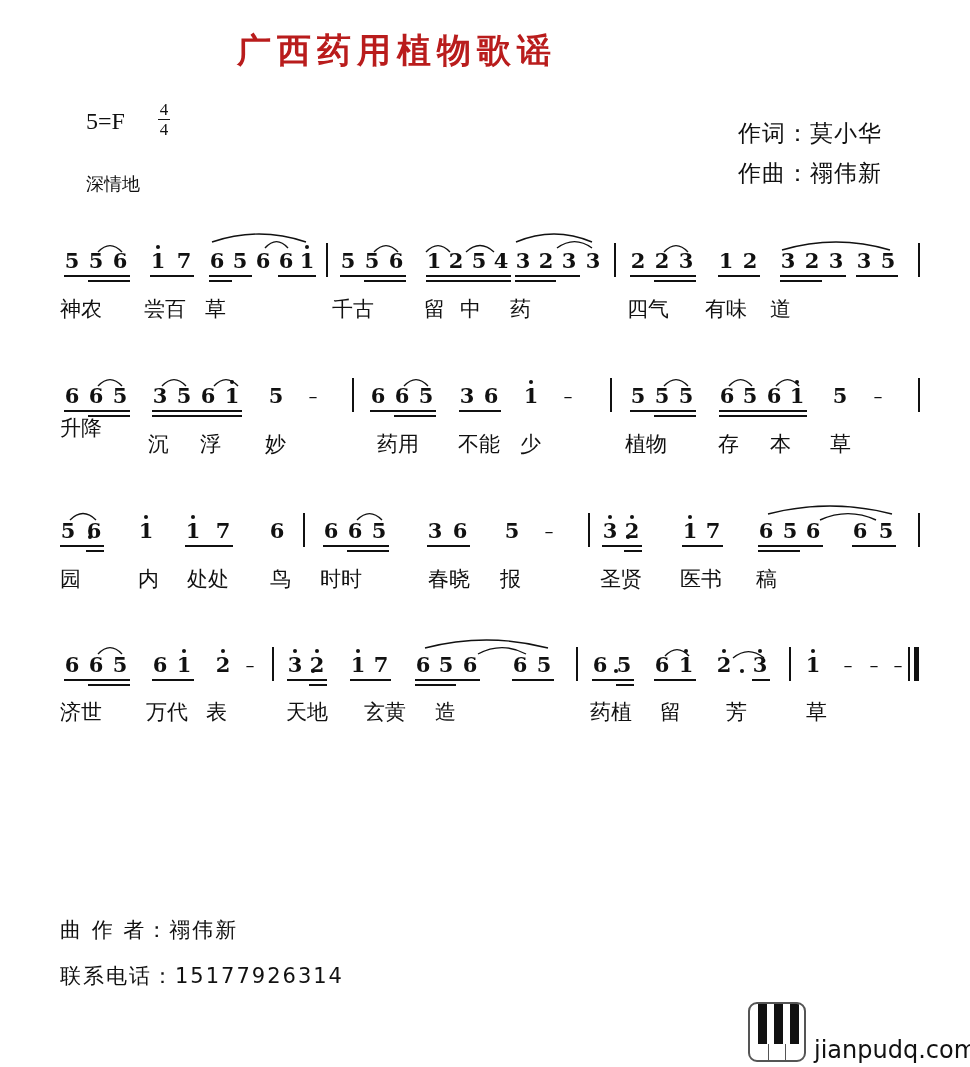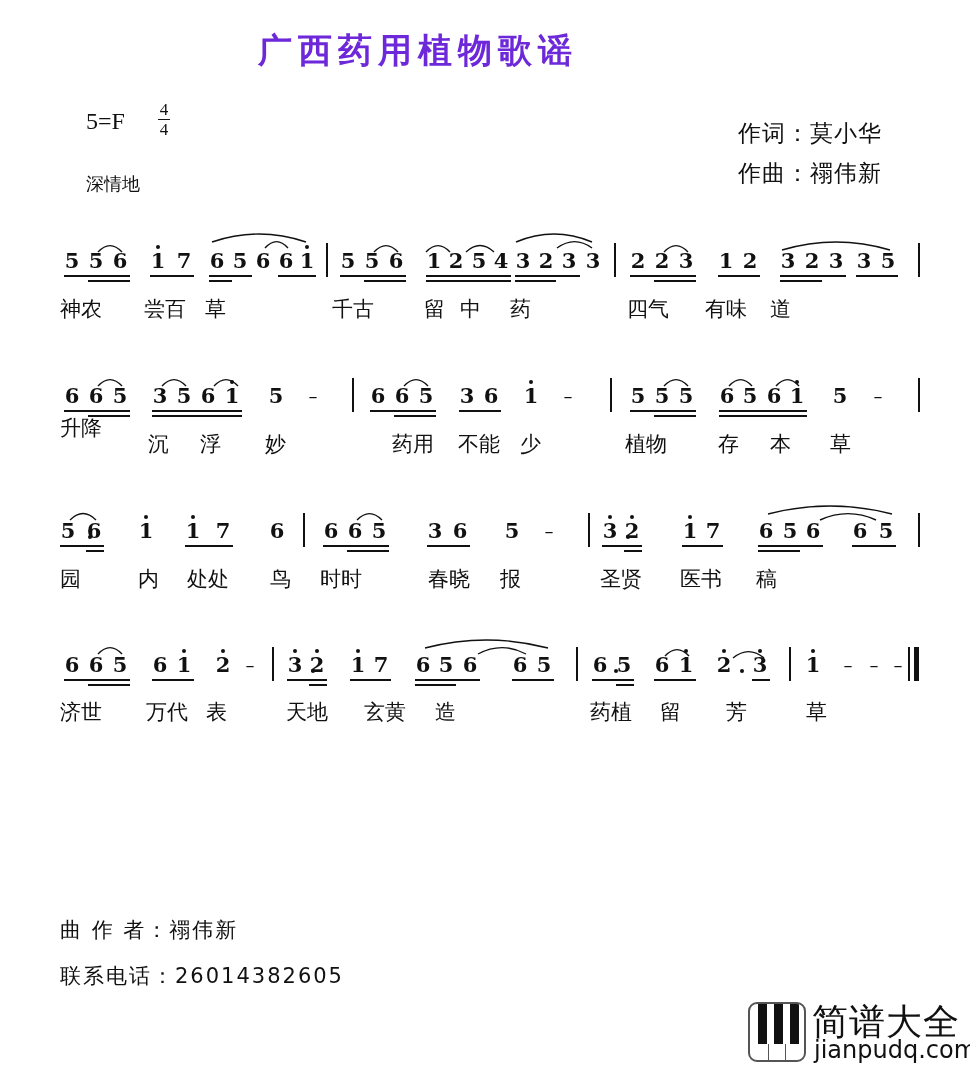--- a/index.html
+++ b/index.html
@@ -1,18 +1,18 @@
 <!DOCTYPE html>
 <html><head>
 <meta charset="utf-8">
 <style>
   html, body { margin: 0; padding: 0; background: #ffffff; }
   body { width: 970px; height: 1067px; position: relative; overflow: hidden; color: #111; font-family: "DejaVu Serif", serif; }
   .abs { position: absolute; }
-  .title { left: 0; width: 794px; top: 28px; text-align: center; font-family: "DejaVu Sans", sans-serif; font-weight: bold; font-size: 34px; letter-spacing: 6px; color: #6d28d9; margin-left: 21px; }
+  .title { left: 0; width: 794px; top: 28px; text-align: center; font-family: "DejaVu Sans", sans-serif; font-weight: bold; font-size: 34px; letter-spacing: 6px; color: #b91c1c; }
   .key { left: 86px; top: 108px; font-family: "Liberation Serif", serif; font-size: 24px; }
   .timesig { left: 156px; top: 100px; width: 16px; font-family: "Liberation Serif", serif; font-size: 17px; text-align: center; line-height: 19px; }
   .timesig .bar { border-top: 1px solid #111; width: 12px; margin: 0 auto; }
   .tempo { left: 86px; top: 172px; font-family: "DejaVu Sans", sans-serif; font-size: 18px; }
   .credit { left: 738px; font-family: "DejaVu Sans", sans-serif; font-size: 23px; letter-spacing: 1px; }
   .note { font-family: "DejaVu Serif", serif; font-weight: bold; font-size: 21px; width: 20px; text-align: center; line-height: 24px; }
   .dash { font-family: "DejaVu Sans", sans-serif; font-size: 18px; width: 20px; text-align: center; line-height: 24px; }
   .dot-top { position: absolute; width: 4px; height: 4px; border-radius: 50%; background: #111; }
   .aug { position: absolute; width: 4px; height: 4px; border-radius: 50%; background: #111; }
   .beam { position: absolute; height: 2px; background: #111; }
@@ -105,21 +105,21 @@
     <div class="abs note" style="left: 717px; top: 384px;">6</div>
     <div class="abs note" style="left: 740px; top: 384px;">5</div>
     <div class="abs note" style="left: 764px; top: 384px;">6</div>
     <div class="abs note" style="left: 787px; top: 384px;">1</div>
     <div class="abs note" style="left: 830px; top: 384px;">5</div>
     <div class="abs dash" style="left: 868px; top: 384px;">–</div>
     <div class="abs lyric" style="left: 60px; top: 416px;">升降</div>
     <div class="abs lyric" style="left: 148px; top: 432px;">沉</div>
     <div class="abs lyric" style="left: 200px; top: 432px;">浮</div>
     <div class="abs lyric" style="left: 265px; top: 432px;">妙</div>
-    <div class="abs lyric" style="left: 392px; top: 432px;">药用</div>
+    <div class="abs lyric" style="left: 377px; top: 432px;">药用</div>
     <div class="abs lyric" style="left: 458px; top: 432px;">不能</div>
     <div class="abs lyric" style="left: 520px; top: 432px;">少</div>
     <div class="abs lyric" style="left: 625px; top: 432px;">植物</div>
     <div class="abs lyric" style="left: 718px; top: 432px;">存</div>
     <div class="abs lyric" style="left: 770px; top: 432px;">本</div>
     <div class="abs lyric" style="left: 830px; top: 432px;">草</div>
     <div class="abs note" style="left: 58px; top: 519px;">5</div>
     <div class="abs note" style="left: 84px; top: 519px;">6</div>
     <div class="abs note" style="left: 136px; top: 519px;">1</div>
     <div class="abs note" style="left: 183px; top: 519px;">1</div>
@@ -304,25 +304,24 @@
     <path d="M768 514 Q830 498 892 514" fill="none" stroke="#111" stroke-width="1.4"></path>
     <path d="M820 520 Q848 507.2 876 520" fill="none" stroke="#111" stroke-width="1.4"></path>
     <path d="M98 654 Q110 641.2 122 654" fill="none" stroke="#111" stroke-width="1.4"></path>
     <path d="M425 648 Q486.5 632 548 648" fill="none" stroke="#111" stroke-width="1.4"></path>
     <path d="M478 654 Q502 641.2 526 654" fill="none" stroke="#111" stroke-width="1.4"></path>
     <path d="M665 656 Q677 643.2 689 656" fill="none" stroke="#111" stroke-width="1.4"></path>
     <path d="M733 658 Q748.5 645.2 764 658" fill="none" stroke="#111" stroke-width="1.4"></path>
   </svg>
 
 <div class="abs footer" style="top:916px">曲 作 者：禤伟新</div>
-<div class="abs footer" style="top:962px">联系电话：26014382605</div>
+<div class="abs footer" style="top:962px">联系电话：15177926314</div>
 
 <div class="abs logo">
   <div class="logo-keys">
     <div class="bk" style="left:8px"></div>
     <div class="bk" style="left:24px"></div>
     <div class="bk" style="left:40px"></div>
     <div class="sep" style="left:18px"></div>
     <div class="sep" style="left:35px"></div>
   </div>
-  <div class="logo-cn">简谱大全</div>
   <div class="logo-en">jianpudq.com</div>
 </div>
 
 </body></html>

